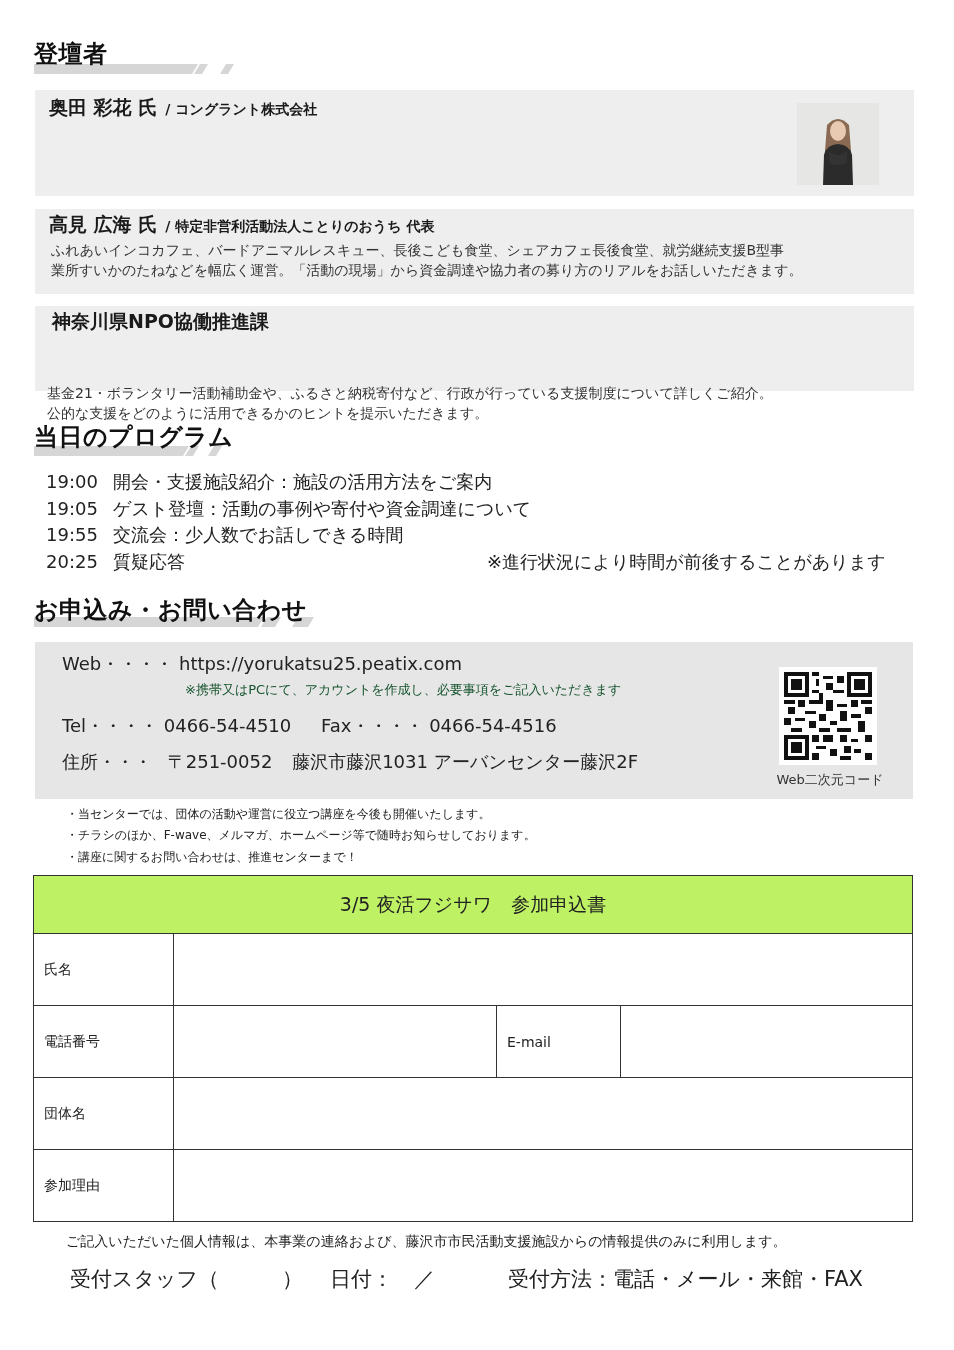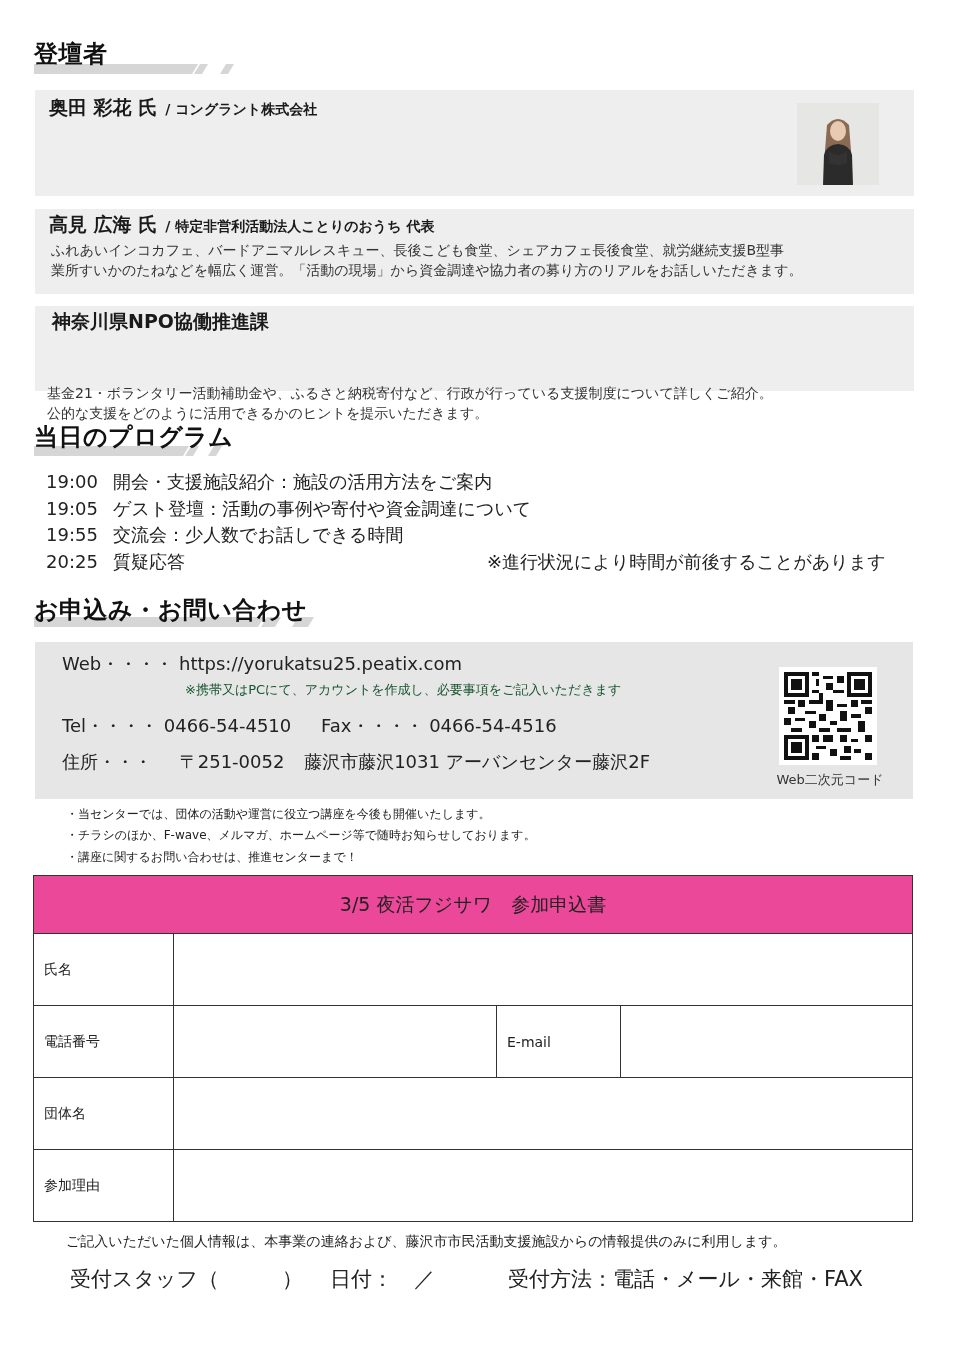--- a/index.html
+++ b/index.html
@@ -120,21 +120,21 @@
       width: 880px;
       border-collapse: collapse;
     }
     .form-table td {
       border: 1.5px solid #333;
       font-size: 14px;
       color: #222;
       vertical-align: middle;
     }
     .form-table .title-cell {
-      background: #ec4899;
+      background: #bef264;
       text-align: center;
       font-size: 19px;
       height: 58px;
     }
     .form-table .label-cell {
       width: 140px;
       height: 72px;
       padding-left: 10px;
     }
     .form-table .email-label {
@@ -234,21 +234,21 @@
 <div class="contact-line" style="left:62px; top:714px;">
   <span>Tel・・・・</span>
   <span>0466-54-4510</span>
 </div>
 <div class="contact-line" style="left:321px; top:714px;">
   <span>Fax・・・・</span>
   <span>0466-54-4516</span>
 </div>
 <div class="contact-line" style="left:62px; top:750px;">
   <span>住所・・・</span>
-  <span style="margin-left:22px;">〒251-0052</span>
+  <span style="margin-left:10px;">〒251-0052</span>
   <span style="margin-left:14px;">藤沢市藤沢1031 アーバンセンター藤沢2F</span>
 </div>
 
 <div class="qr">
   <svg width="88" height="88" viewBox="0 0 25 25" shape-rendering="crispEdges">
     <g fill="#111">
       <rect x="0" y="0" width="7" height="7"></rect>
         <rect x="1" y="1" width="5" height="5" fill="#fff"></rect>
         <rect x="2" y="2" width="3" height="3"></rect>
       <rect x="18" y="0" width="7" height="7"></rect>

